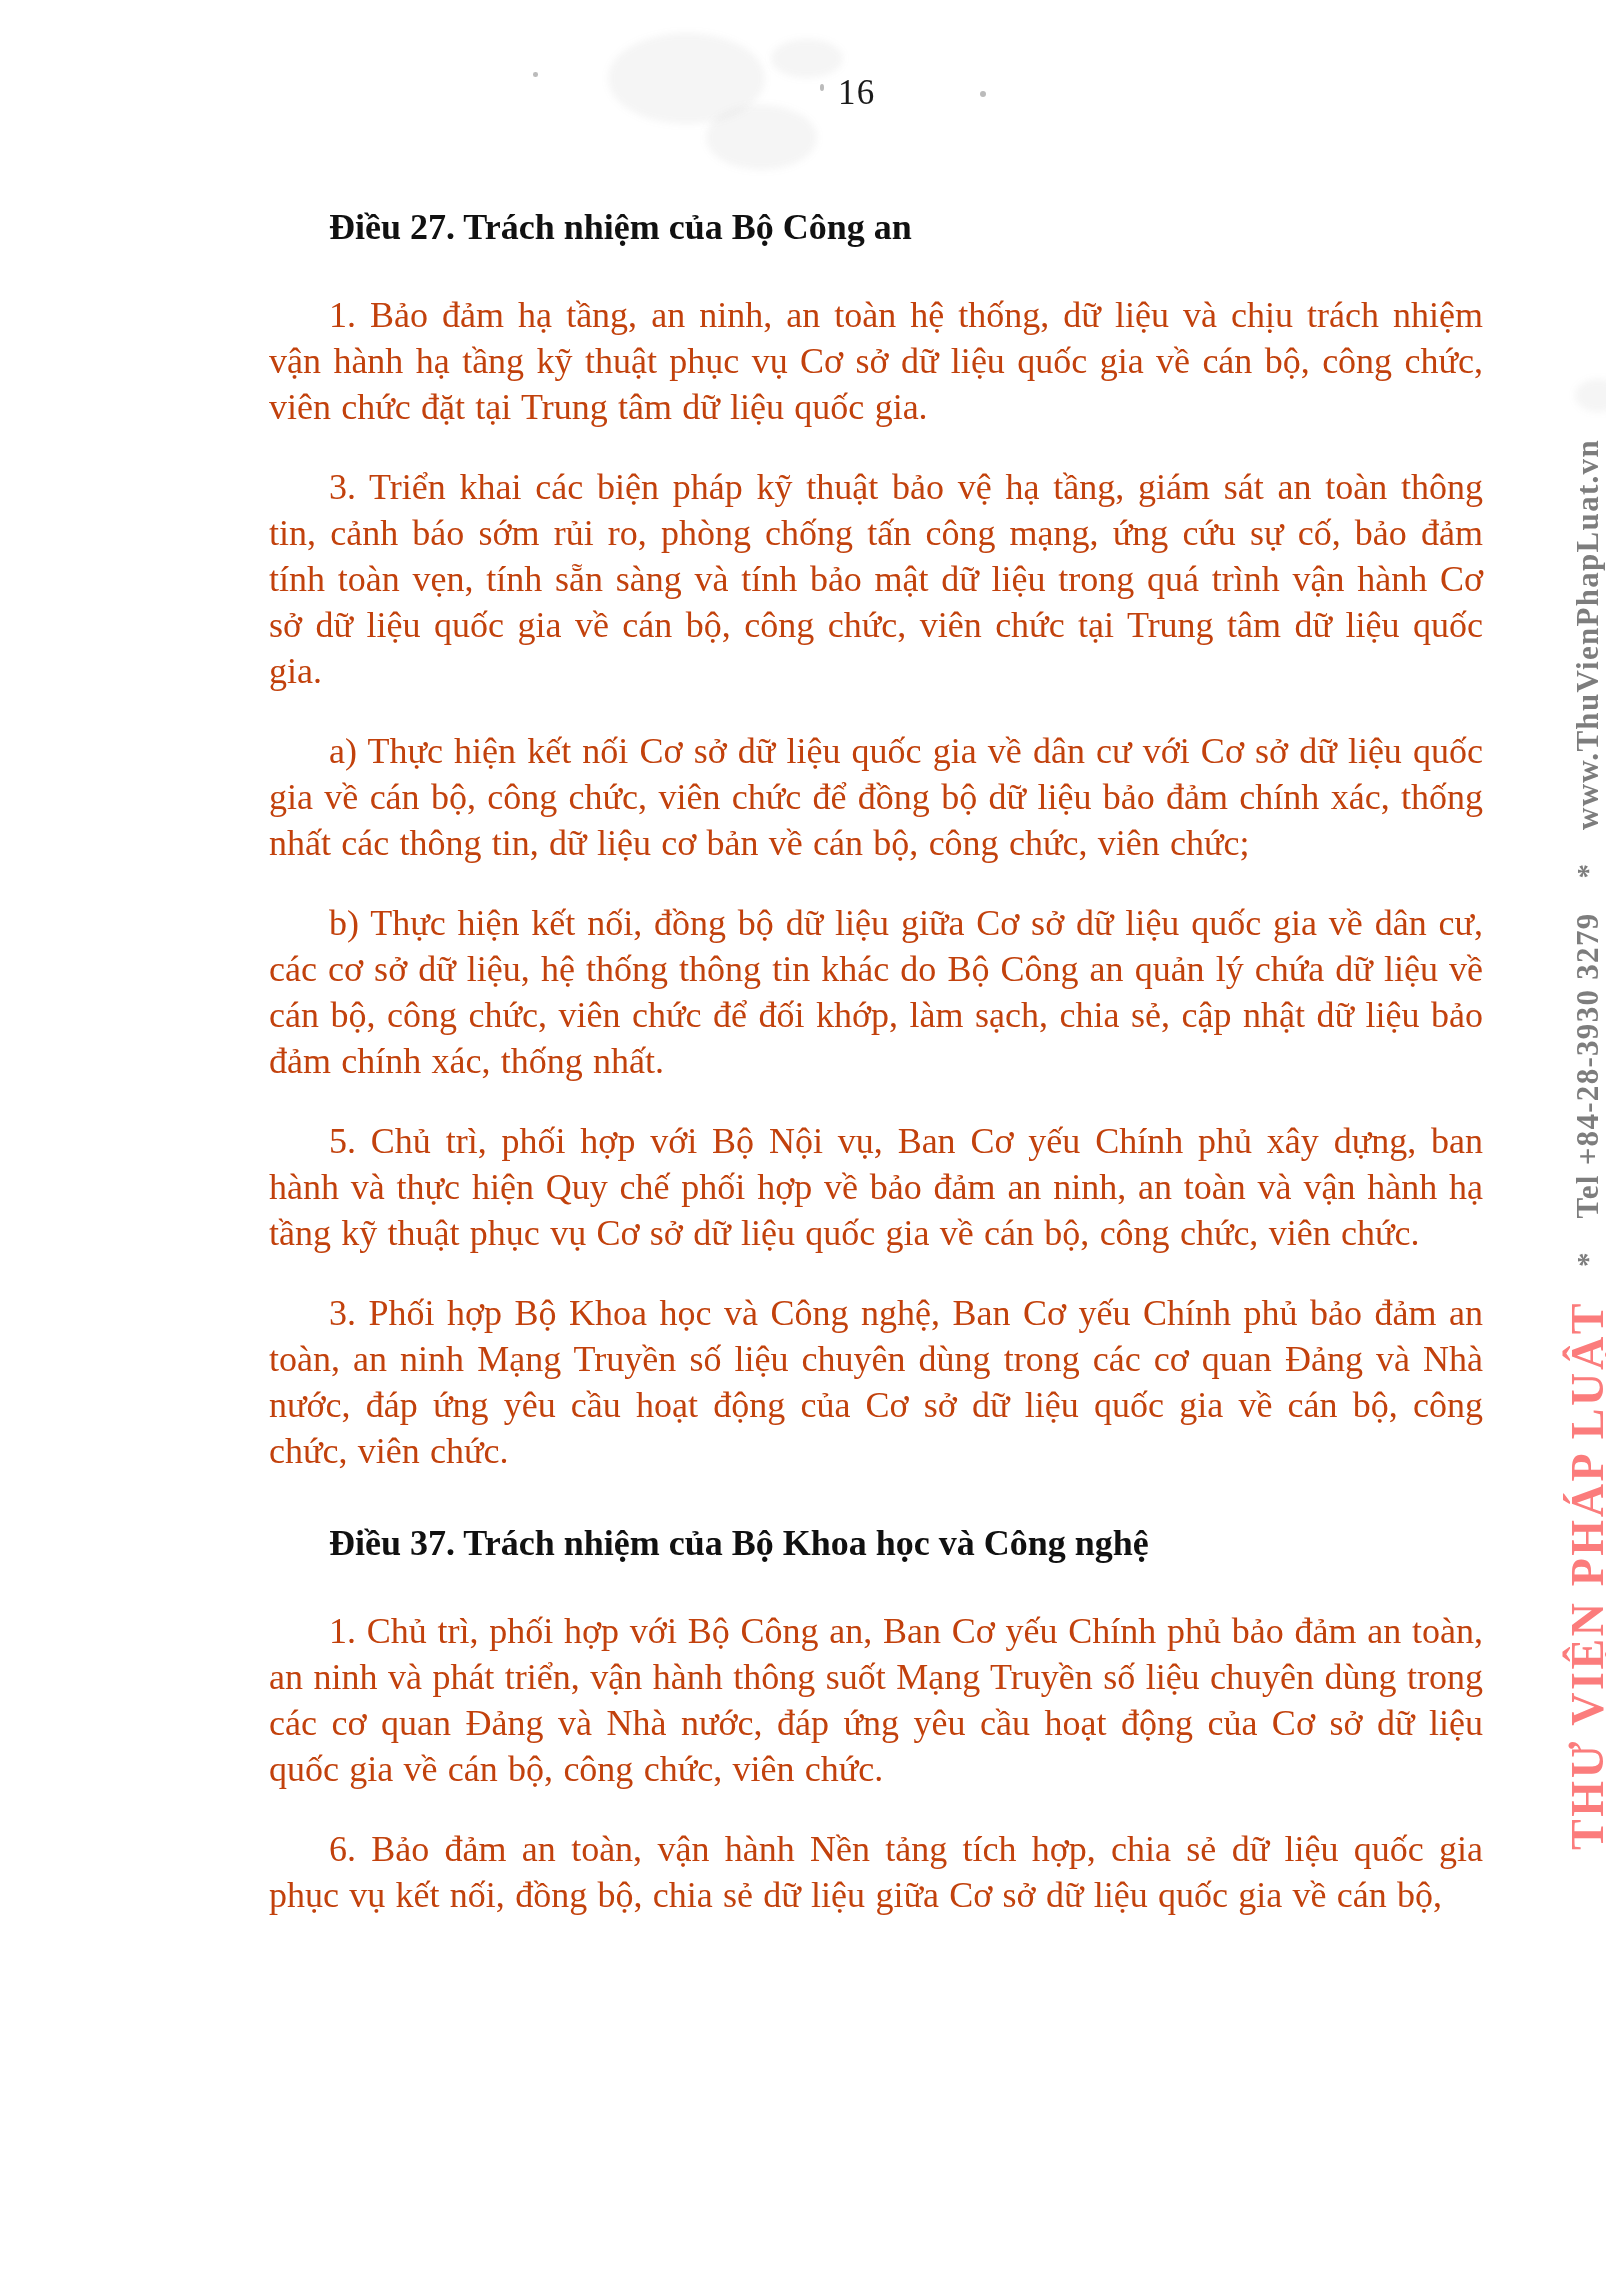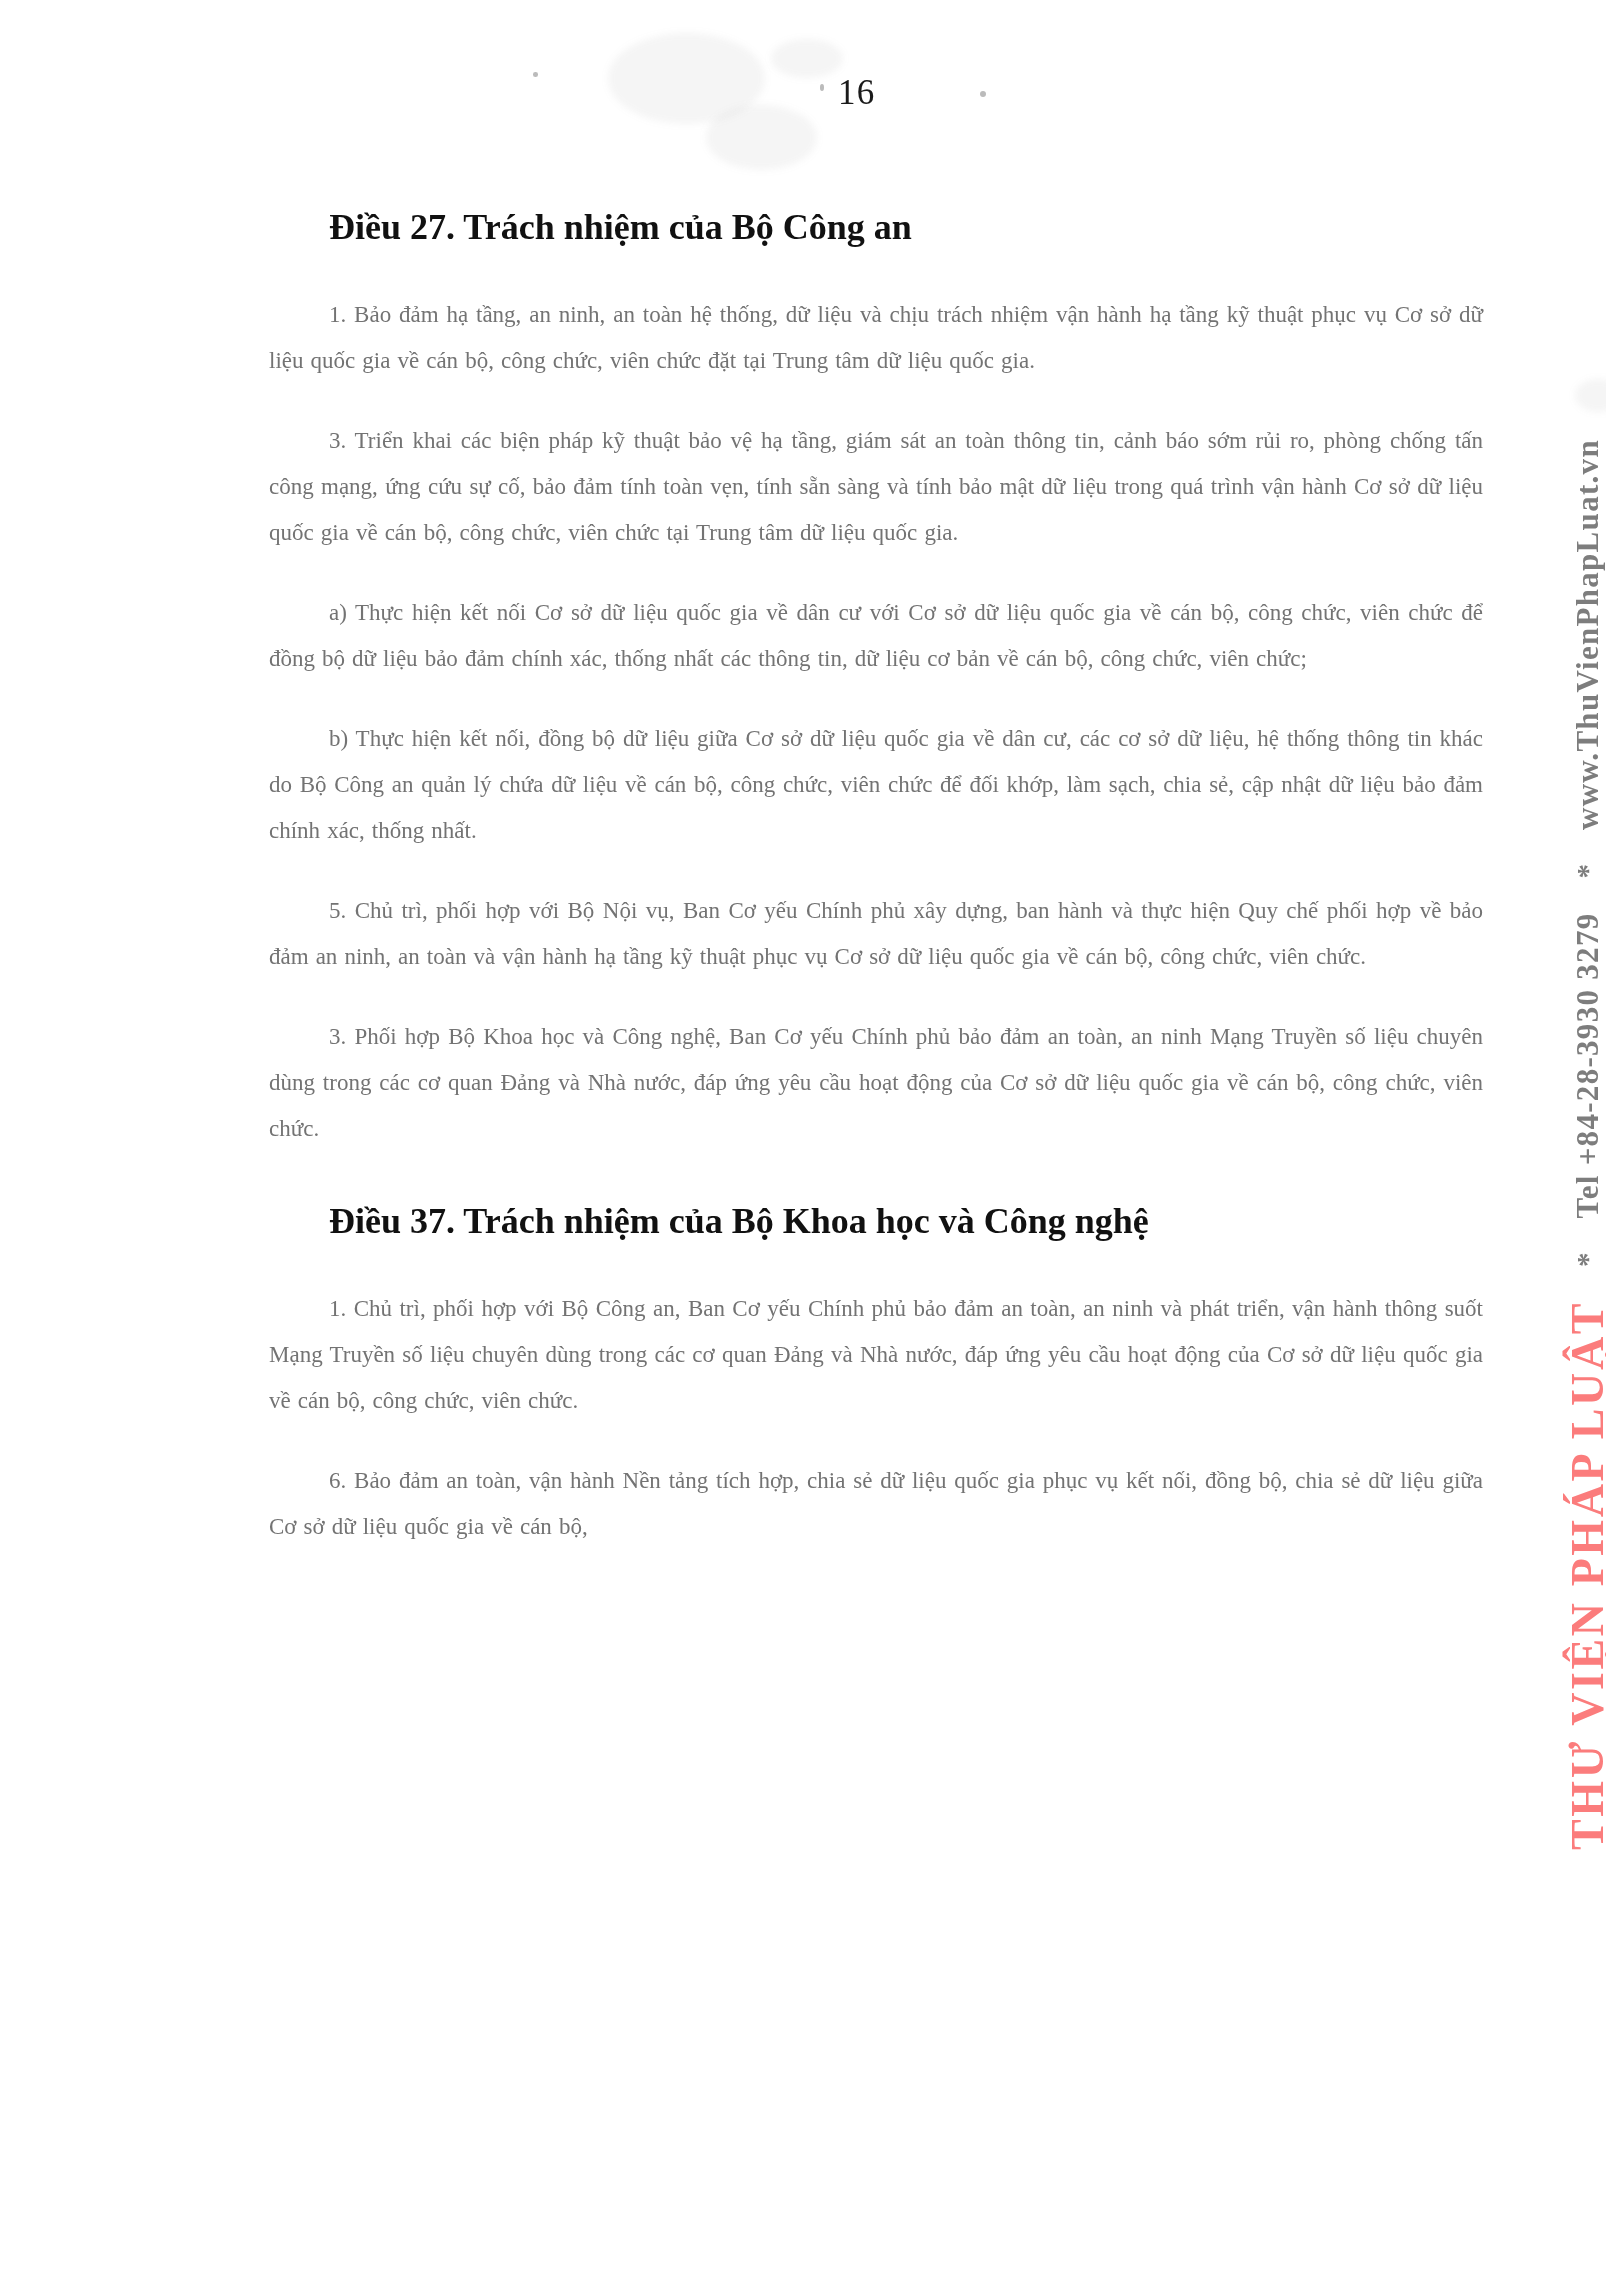--- a/index.html
+++ b/index.html
@@ -22,27 +22,27 @@
     font-size: 35px;
     letter-spacing: 1.3px;
     color: #1a1a1a;
   }
   .doc-body {
     position: absolute;
     top: 204px; left: 269px;
     width: 1214px;
   }
   .doc-body p.paragraph {
-    font-size: 23px;
+    font-size: 36px;
     line-height: 46px;
     margin: 0 0 34px 0;
     text-indent: 60px;
     text-align: justify;
     word-spacing: 1.3px;
-    color: #737373;
+    color: #c2410c;
   }
   .doc-body h2.heading {
     font-size: 36px;
     line-height: 46px;
     font-weight: bold;
     margin: 46px 0 42px 0;
     text-indent: 60px;
     text-align: left;
     color: #111111;
   }

